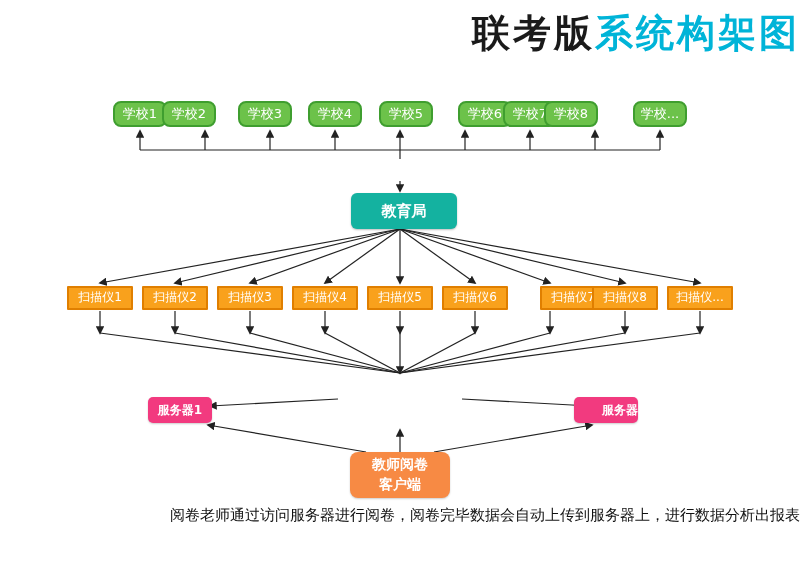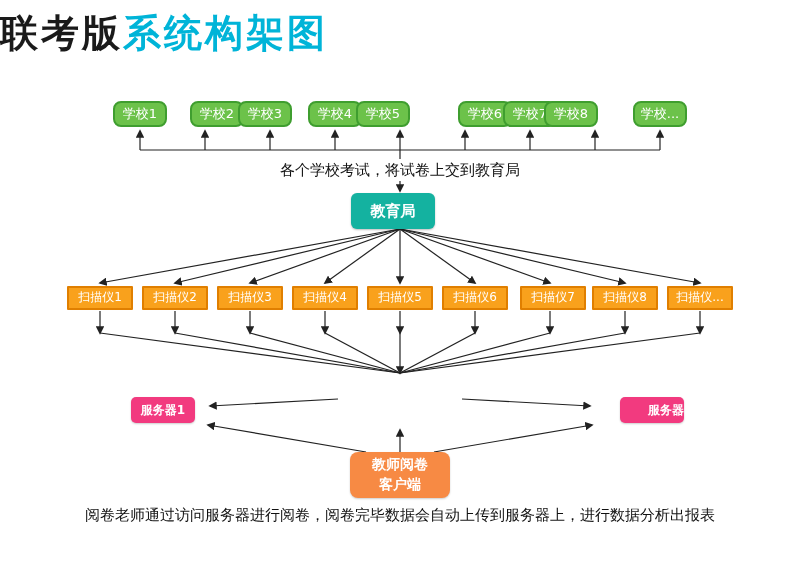--- a/index.html
+++ b/index.html
@@ -2,64 +2,64 @@
 <html style="--cyan: #00b4d8; --green: #6cc24a; --green-border: #3f9e2f; --orange: #f9a11c; --orange-border: #e07f00; --teal: #14b2a0; --pink: #f23a7f; --clientorange: #f78a44; --line: #222222;"><head>
 <meta charset="utf-8">
 <style>
   html,body { margin:0; padding:0; background:#fff; }
   .canvas {
     position:relative; width:800px; height:584px; background:#ffffff;
     font-family:"DejaVu Sans","Liberation Sans",sans-serif; overflow:hidden;
   }
   .arrows { position:absolute; left:0; top:0; width:800px; height:584px; }
   .title {
-    position:absolute; top:8px; left:0; width:100%; text-align:left;
+    position:absolute; top:8px; left:0; width:100%; text-align:right;
     font-size:38px; font-weight:bold; letter-spacing:3px; white-space:nowrap;font-family:Liberation Serif, serif;
   }
   .title .t1 { color:#1a1a1a; }
   .title .t2 { color:var(--cyan,#00b4d8); }
   .node {
     position:absolute; box-sizing:border-box; text-align:center; color:#fff;
     white-space:nowrap;
   }
   .school {
     top:101px; width:54px; height:26px; line-height:21px; font-size:13px;
     background:var(--green,#6cc24a); border:2px solid var(--green-border,#3f9e2f);
     border-radius:8px; overflow:hidden;
   }
   .scanner {
     top:286px; width:66px; height:24px; line-height:19px; font-size:12px;
     background:var(--orange,#f9a11c); border:2px solid var(--orange-border,#e07f00);
     border-radius:1px; overflow:hidden;
   }
   .bureau {
-    left:351px; top:193px; width:84px; height:36px; line-height:36px;
+    left:351px; top:193px; width:106px; height:36px; line-height:36px;
     font-size:15px; font-weight:bold; background:var(--teal,#14b2a0);
     border-radius:6px; box-shadow:0 1px 2px rgba(0,0,0,0.25);
   }
   .server {
     top:397px; width:64px; height:26px; line-height:26px; font-size:12px;
     font-weight:bold; background:var(--pink,#f23a7f); border-radius:5px;
     box-shadow:0 1px 2px rgba(0,0,0,0.2);
   }
-  #server1 { left:131px; }
-  #server2 { left:620px;padding-left:28px; }
+  #server1 { left:148px; }
+  #server2 { left:574px;padding-left:28px; }
   .client {
     left:350px; top:452px; width:100px; height:46px; font-size:14px;
     font-weight:bold; background:var(--clientorange,#f78a44); border-radius:8px;
     display:flex; flex-direction:column; justify-content:center; gap:2px;
     box-shadow:0 1px 2px rgba(0,0,0,0.2);
   }
   .caption {
     position:absolute; left:0; width:100%; text-align:center; color:#111;
     font-size:15px; white-space:nowrap;
   }
   #cap1 { top:161px; }
   #cap2 { top:384px; }
-  #cap3 { top:506px; }
+  #cap3 { top:506px;text-align:right; }
 </style>
 </head>
 <body>
 
 <div class="canvas">
 
   <svg class="arrows" viewBox="0 0 800 584" xmlns="http://www.w3.org/2000/svg">
     <defs>
       <marker id="arr" viewBox="0 0 10 10" refX="8" refY="5" markerWidth="7" markerHeight="7" orient="auto">
         <path d="M0,0 L10,5 L0,10 z" fill="#222"></path>
@@ -119,40 +119,39 @@
       <line x1="434" y1="452" x2="592" y2="425" marker-end="url(#arr)"></line>
       <line x1="400" y1="452" x2="400" y2="430" marker-end="url(#arr)"></line>
     </g>
   </svg>
 
   <div class="title">
     <span class="t1">联考版</span><span class="t2">系统构架图</span>
   </div>
 
   <div class="node school" style="left:113px">学校1</div>
-  <div class="node school" style="left:190px">学校2</div>
+  <div class="node school" style="left:162px">学校2</div>
   <div class="node school" style="left:238px">学校3</div>
   <div class="node school" style="left:308px">学校4</div>
-  <div class="node school" style="left:356px">学校5</div>
+  <div class="node school" style="left:379px">学校5</div>
   <div class="node school" style="left:458px">学校6</div>
   <div class="node school" style="left:503px">学校7</div>
   <div class="node school" style="left:544px">学校8</div>
   <div class="node school" style="left:633px">学校...</div>
 
-  <div class="caption" id="cap1">各个学校考试，将试卷上交到教育局</div>
 
   <div class="node bureau">教育局</div>
 
   <div class="node scanner" style="left:67px">扫描仪1</div>
   <div class="node scanner" style="left:142px">扫描仪2</div>
   <div class="node scanner" style="left:217px">扫描仪3</div>
   <div class="node scanner" style="left:292px">扫描仪4</div>
   <div class="node scanner" style="left:367px">扫描仪5</div>
   <div class="node scanner" style="left:442px">扫描仪6</div>
-  <div class="node scanner" style="left:520px">扫描仪7</div>
+  <div class="node scanner" style="left:540px">扫描仪7</div>
   <div class="node scanner" style="left:592px">扫描仪8</div>
   <div class="node scanner" style="left:667px">扫描仪...</div>
 
 
   <div class="node server" id="server1">服务器1</div>
   <div class="node server" id="server2">服务器2</div>
 
   <div class="node client">
     <span>教师阅卷</span>
     <span>客户端</span>

